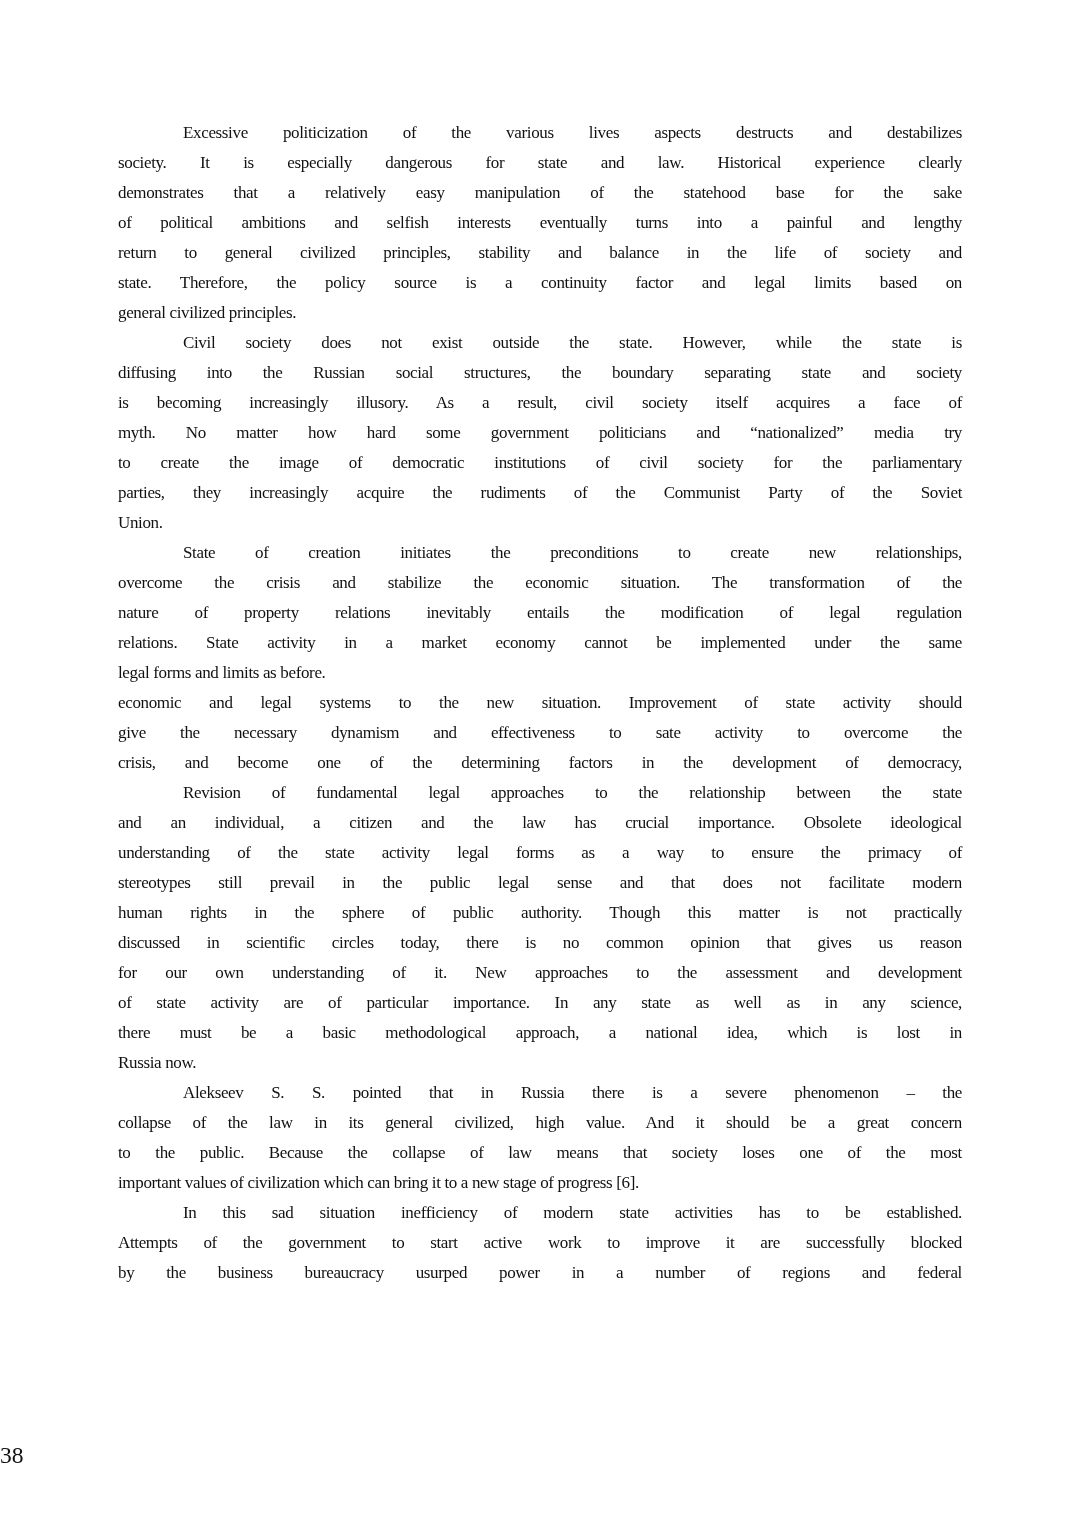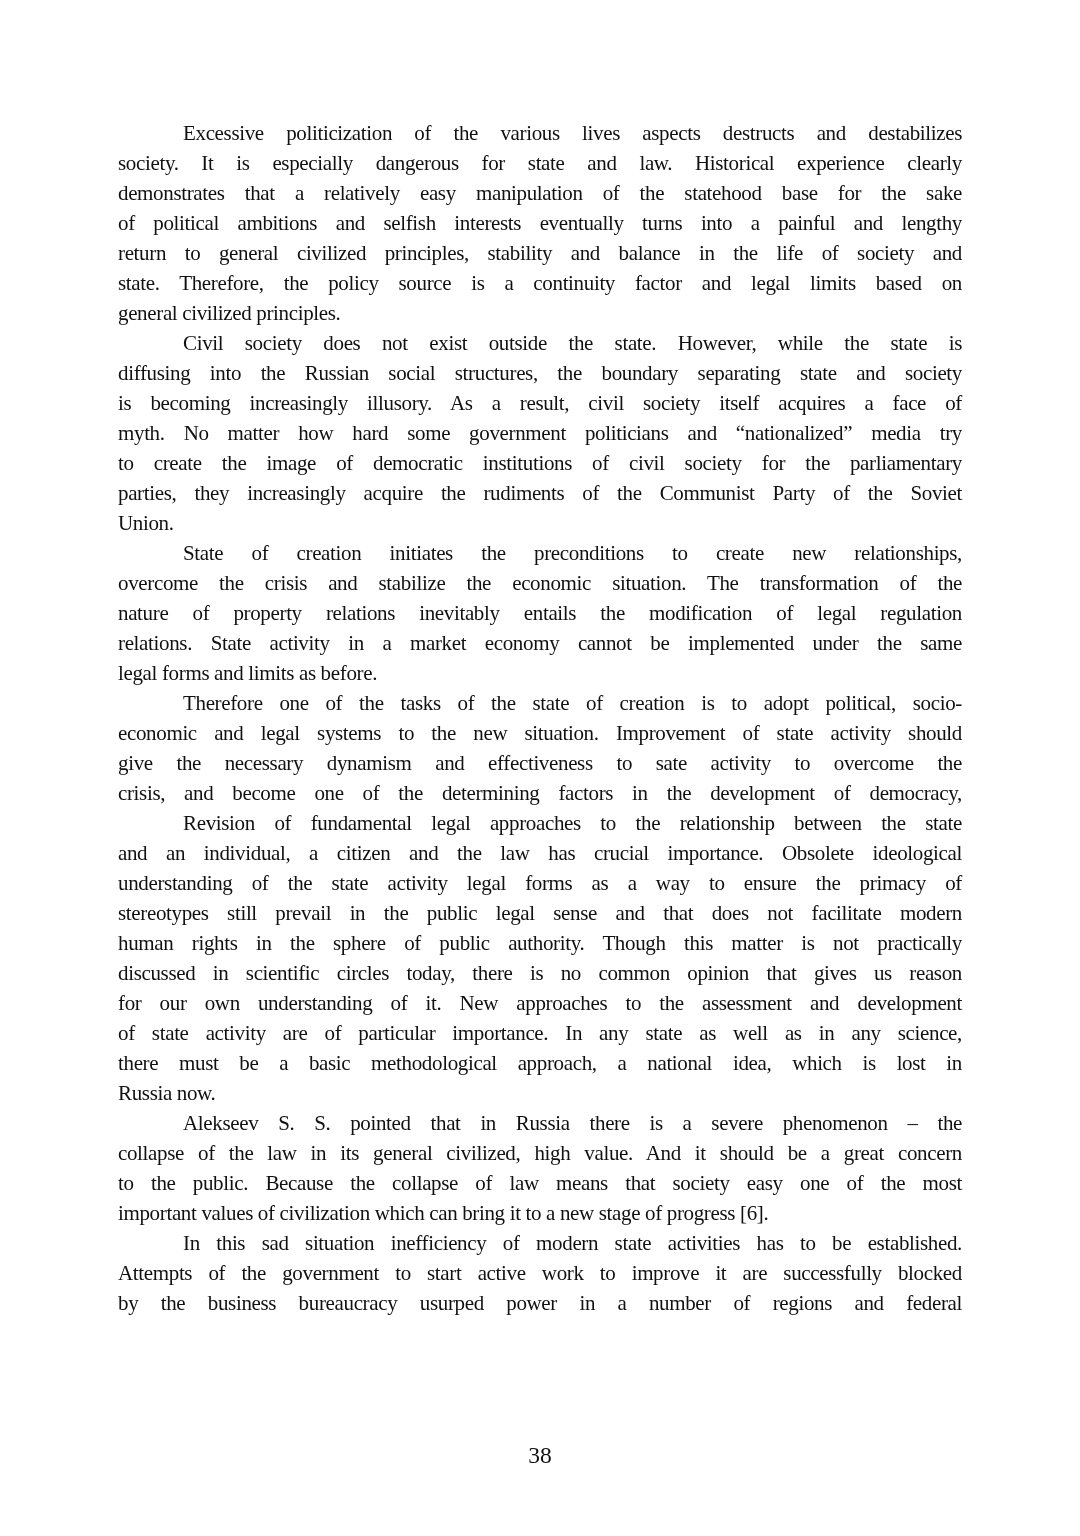--- a/index.html
+++ b/index.html
@@ -22,39 +22,39 @@
       width: 844px;
     }
     .para {
       margin: 0;
       padding: 0;
     }
     .line {
       display: block;
       height: 30px;
       line-height: 30px;
-      font-size: 21px;
+      font-size: 17px;
       white-space: nowrap;
       text-align: justify;
       text-align-last: justify;
       letter-spacing: -0.35px;
       overflow: visible;
     }
     .line.first {
       padding-left: 65px;
     }
     .line.last {
       text-align-last: left;
     }
     .page-number {
       position: absolute;
       left: 0;
       width: 1080px;
       top: 1440px;
-      text-align: center;
+      text-align: left;
       font-size: 23.5px;
       line-height: 30px;
     }
   </style>
 </head>
 <body>
 
 <div class="page">
 
   <p class="para">
@@ -79,21 +79,20 @@
 
   <p class="para">
     <span class="line first">State of creation initiates the preconditions to create new relationships,</span>
     <span class="line">overcome the crisis and stabilize the economic situation. The transformation of the</span>
     <span class="line">nature of property relations inevitably entails the modification of legal regulation</span>
     <span class="line">relations. State activity in a market economy cannot be implemented under the same</span>
     <span class="line last">legal forms and limits as before.</span>
   </p>
 
   <p class="para">
-    <span class="line first">Therefore one of the tasks of the state of creation is to adopt political, socio-</span>
     <span class="line">economic and legal systems to the new situation. Improvement of state activity should</span>
     <span class="line">give the necessary dynamism and effectiveness to sate activity to overcome the</span>
     <span class="line">crisis, and become one of the determining factors in the development of democracy,</span>
   </p>
 
   <p class="para">
     <span class="line first">Revision of fundamental legal approaches to the relationship between the state</span>
     <span class="line">and an individual, a citizen and the law has crucial importance. Obsolete ideological</span>
     <span class="line">understanding of the state activity legal forms as a way to ensure the primacy of</span>
     <span class="line">stereotypes still prevail in the public legal sense and that does not facilitate modern</span>
@@ -101,21 +100,21 @@
     <span class="line">discussed in scientific circles today, there is no common opinion that gives us reason</span>
     <span class="line">for our own understanding of it. New approaches to the assessment and development</span>
     <span class="line">of state activity are of particular importance. In any state as well as in any science,</span>
     <span class="line">there must be a basic methodological approach, a national idea, which is lost in</span>
     <span class="line last">Russia now.</span>
   </p>
 
   <p class="para">
     <span class="line first">Alekseev  S. S. pointed that in Russia there is a severe phenomenon – the</span>
     <span class="line">collapse of the law in its general civilized, high value. And it should be a great concern</span>
-    <span class="line">to the public. Because the collapse of law means that society easy one of the most</span>
+    <span class="line">to the public. Because the collapse of law means that society loses one of the most</span>
     <span class="line last">important values of civilization which can bring it to a new stage of progress [6].</span>
   </p>
 
   <p class="para">
     <span class="line first">In this sad situation inefficiency of modern state activities has to be established.</span>
     <span class="line">Attempts of the government to start active work to improve it are successfully blocked</span>
     <span class="line">by the business bureaucracy usurped power in a number of regions and federal</span>
   </p>
 </div>
 

